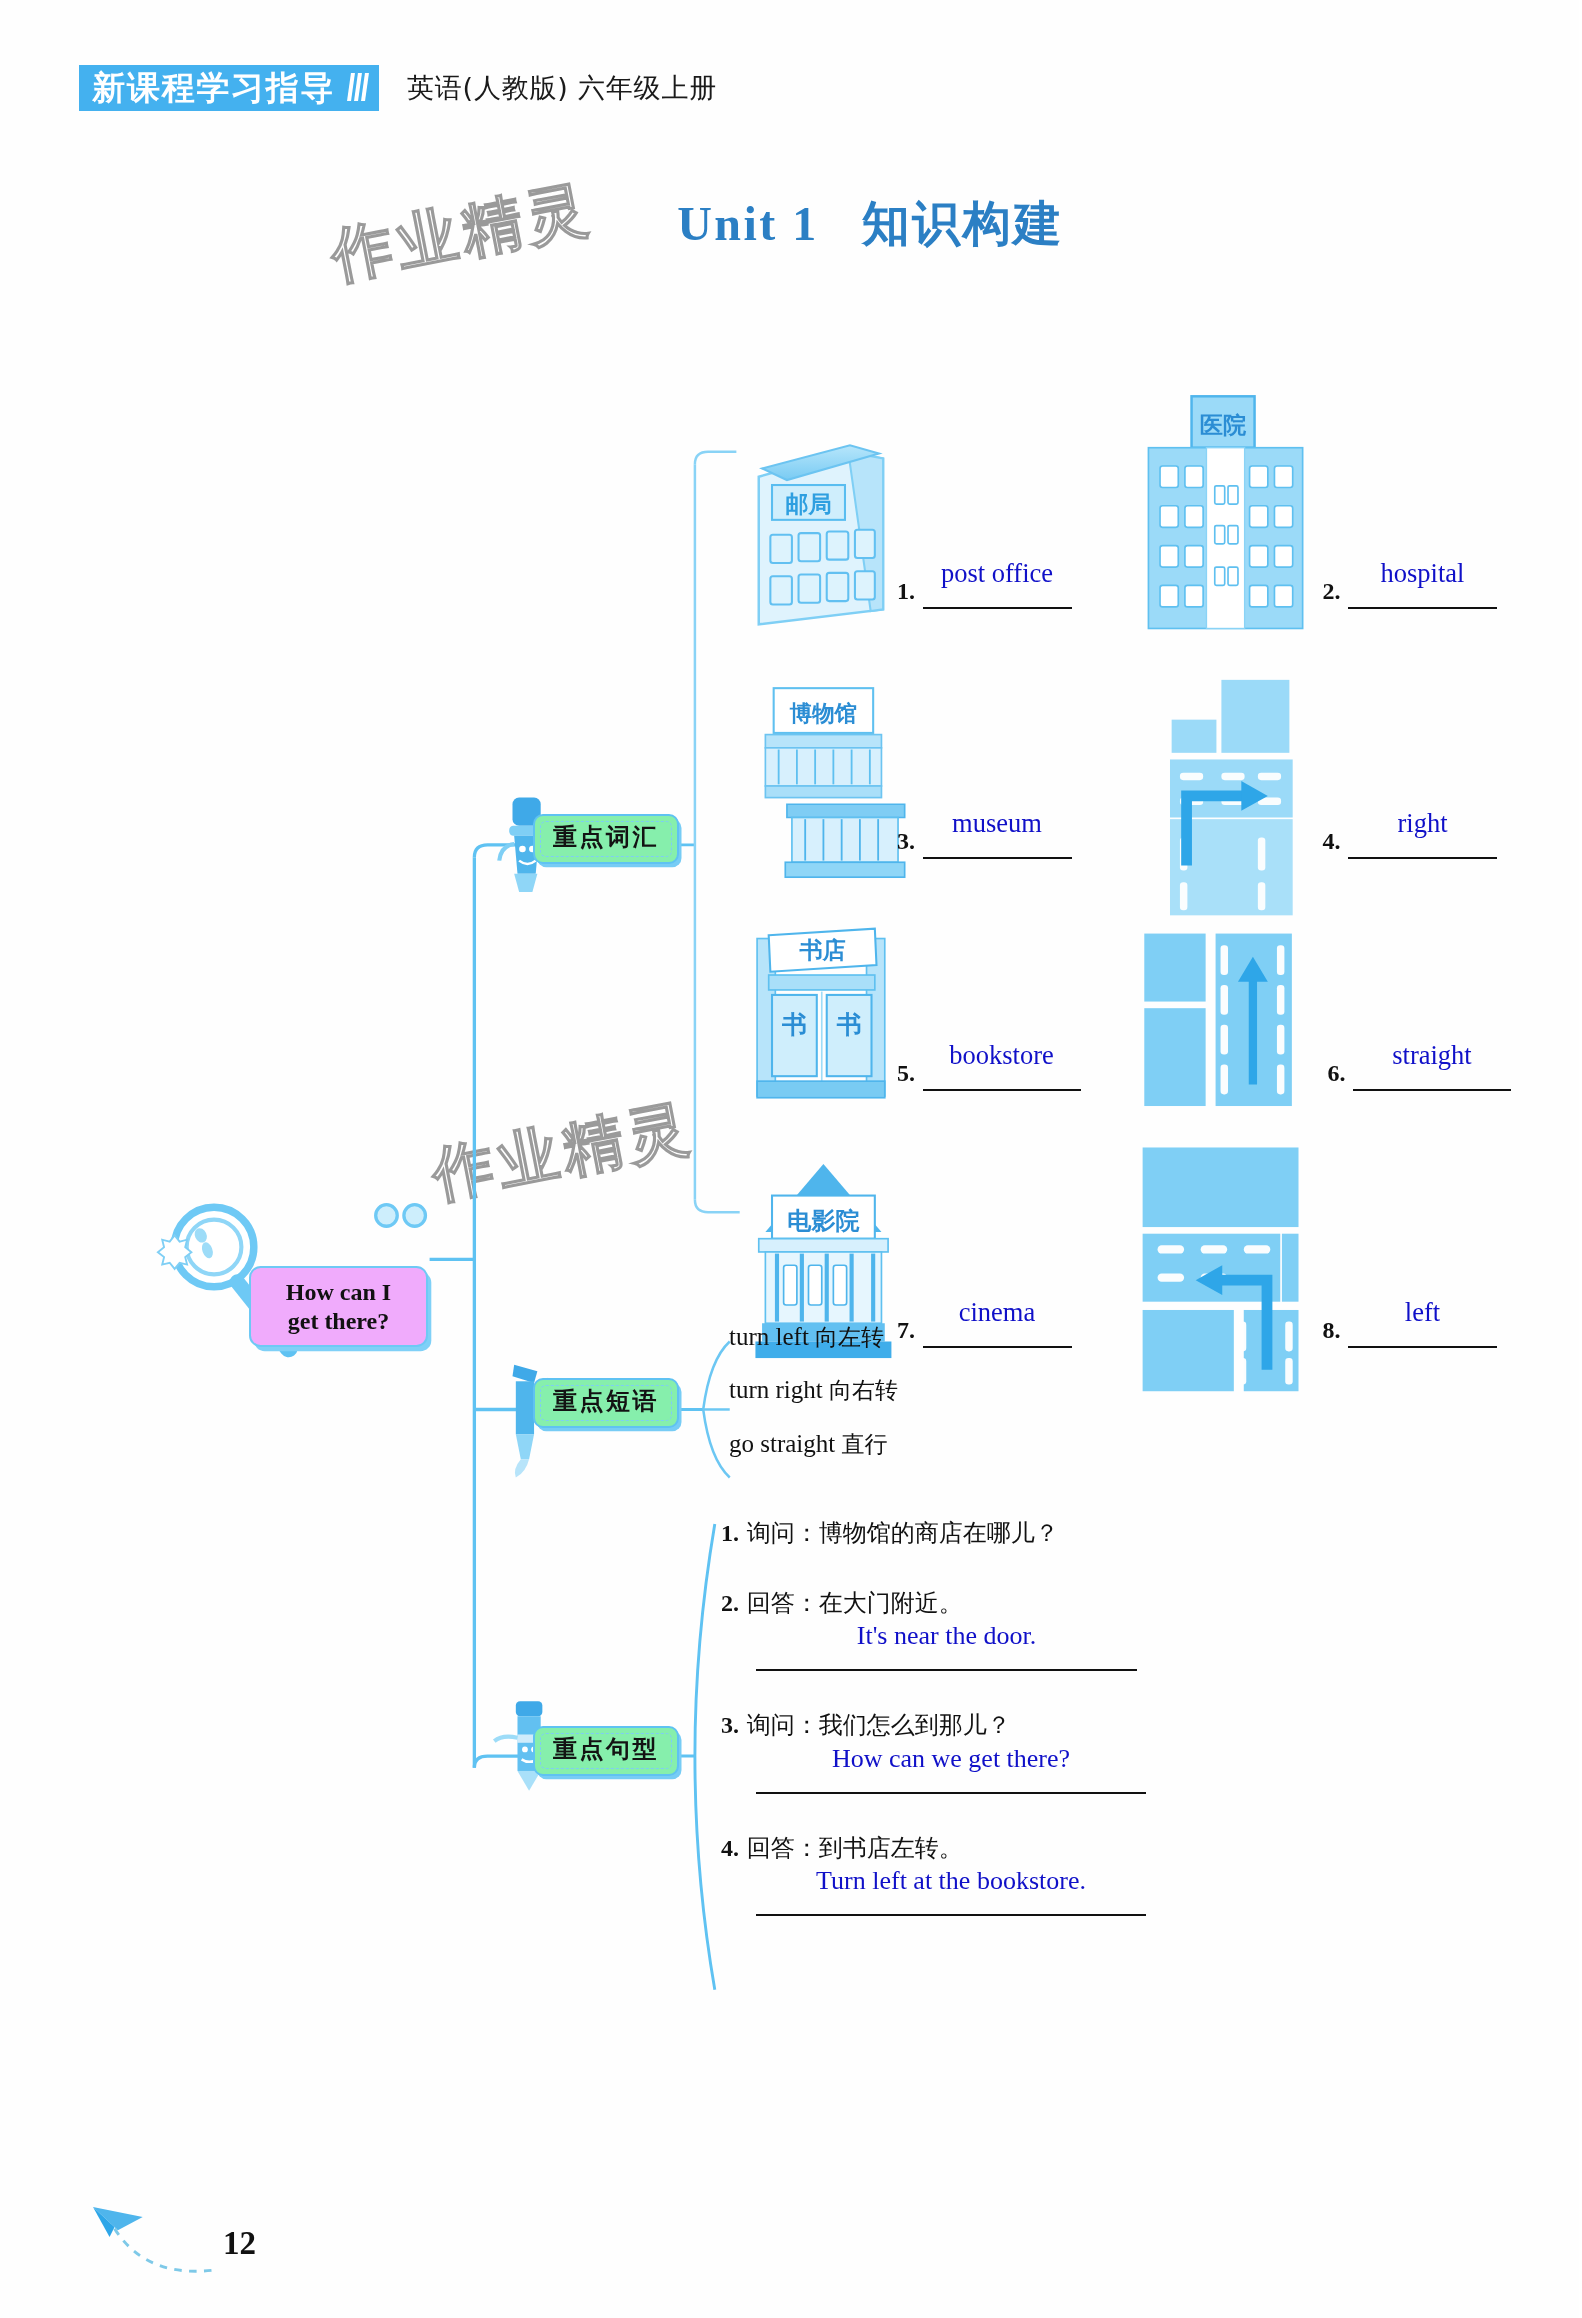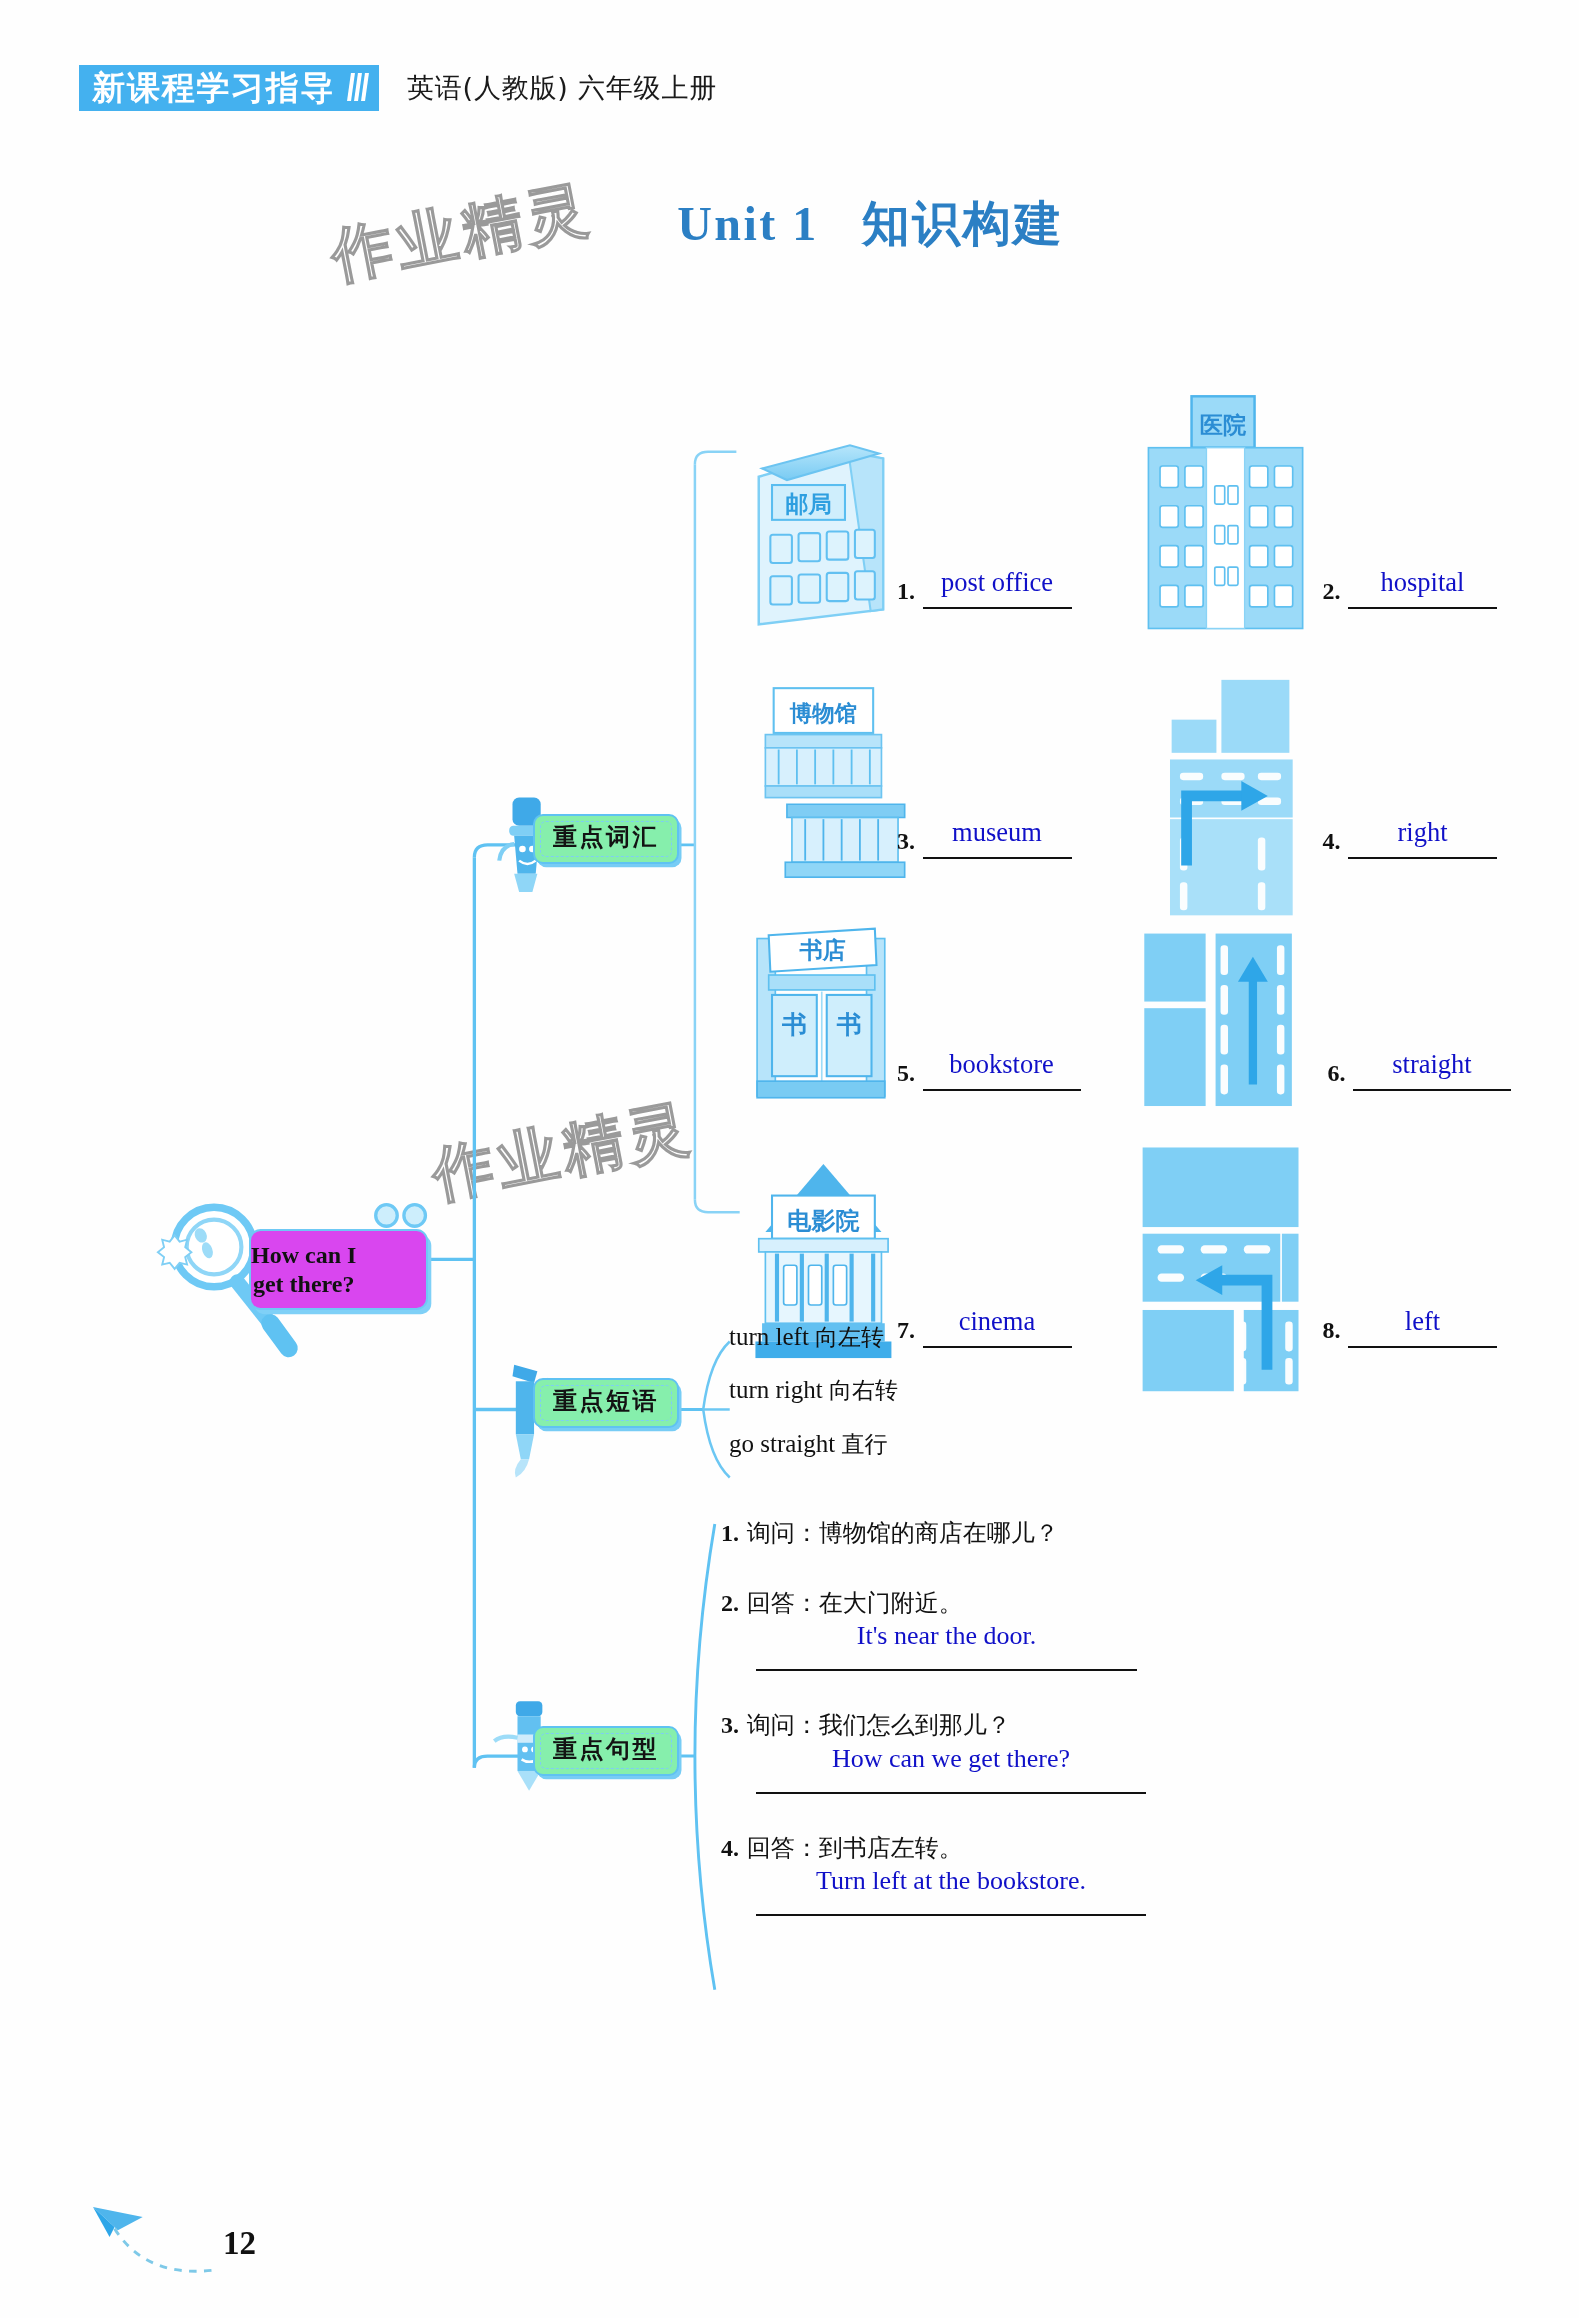--- a/index.html
+++ b/index.html
@@ -91,30 +91,30 @@
   .wm-1 { left: 330px; top: 192px; font-size: 61px; transform: rotate(-11deg); }
   .wm-2 { left: 431px; top: 1111px; font-size: 61px; transform: rotate(-11deg); }
 
   
   .map-svg { position: absolute; left: 0; top: 0; width: 1583px; height: 2319px; }
 
   
   .root-node {
     position: absolute;
     left: 249px;
-    top: 1229px;
+    top: 1266px;
     width: 179px;
     height: 81px;
     border: 2.5px solid #6ec9f5;
     border-radius: 11.6px;
-    background: #d946ef;
+    background: #f0abfc;
     box-shadow: 4.1px 5px 0 -0.8px #7fd0f7;
     display: flex;
     align-items: center;
-    justify-content: flex-start;
+    justify-content: center;
     text-align: center;
     line-height: 1.2;
     font-size: 24px;
     font-weight: bold;
     color: #111;
     font-family: "Liberation Serif", serif;
   }
 
   
   .branch-chip {
@@ -164,21 +164,21 @@
     font-size: 24px;
     color: #111;
     margin-right: 7.5px;
     margin-bottom: 3.3px;
   }
   .ans-line {
     position: relative;
     width: 149px;
     border-bottom: 2.5px solid #111;
     text-align: center;
-    padding-bottom: 9px;
+    padding-bottom: 18px;
   }
   .ans-line span {
     font-family: "Liberation Serif", serif;
     font-size: 26.5px;
     color: #1010c8;
     white-space: nowrap;
   }
   .ans-wide { width: 158px; }
 
   

